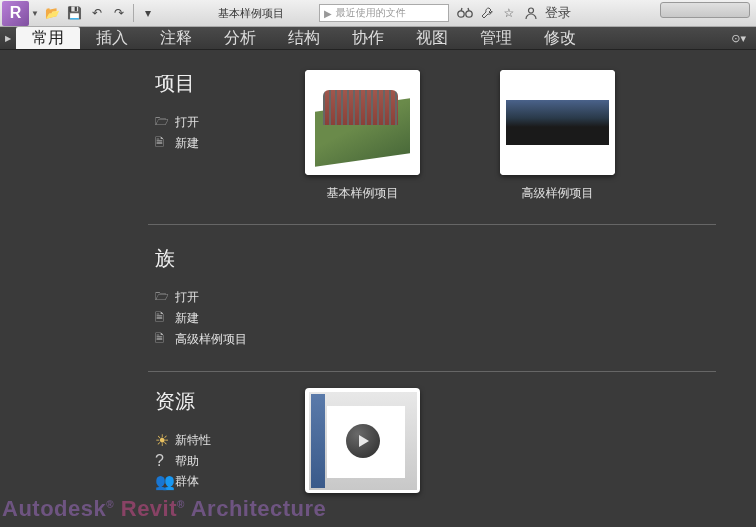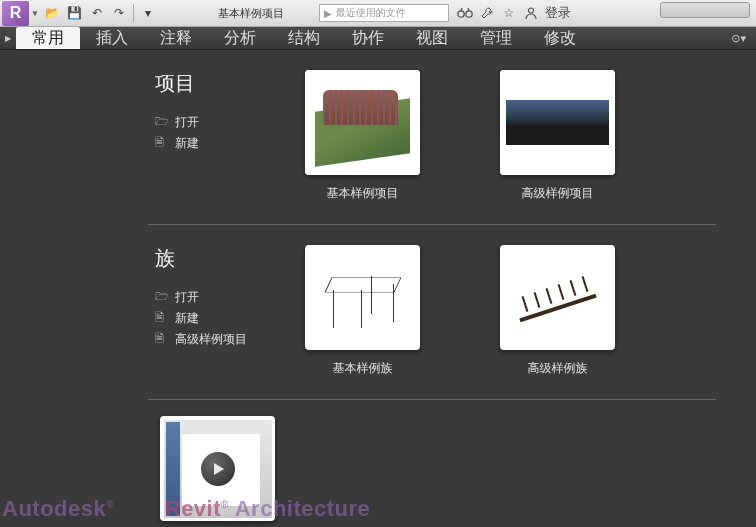--- a/index.html
+++ b/index.html
@@ -61,21 +61,21 @@
     .thumb-video { position:relative; width:108px; height:98px; background: linear-gradient(#e8e8e8,#c8c8c8); display:flex; align-items:center; justify-content:center; }
     .thumb-video::before { content:''; position:absolute; left:2px; top:2px; bottom:2px; width:14px; background: linear-gradient(#5a7aaa,#3a5a8a); }
     .thumb-video::after { content:''; position:absolute; left:18px; top:14px; right:12px; bottom:12px; background:#fff; }
     .play-btn { position:relative; z-index:2; width:34px; height:34px; border-radius:50%; background: radial-gradient(circle at 35% 30%, #6a6a6a, #2a2a2a); display:flex; align-items:center; justify-content:center; }
     .play-btn::after { content:''; border-left:10px solid #e8e8e8; border-top:6px solid transparent; border-bottom:6px solid transparent; margin-left:3px; }
     
     .res-icon { width:14px; color:#e8c060; }
     .res-icon.gray { color:#ccc; }
     
     .watermark { position:absolute; left:2px; bottom:5px; font-size: 22px; font-weight: 600; color: rgba(138,99,168,0.65); letter-spacing: 0.5px; }
-    .watermark .brand { color: rgba(170,70,120,0.7); margin-left: 44px; }
+    .watermark .brand { color: rgba(170,70,120,0.7); }
     .watermark sup { font-size: 10px; }
   </style>
 </head>
 <body>
 
 <div class="titlebar">
   <div class="app-icon">R</div>
   <div class="app-drop">▼</div>
   <div class="qat">
     <div class="qat-btn">📂</div>
@@ -175,51 +175,41 @@
         <div class="link-item">
           <span class="link-icon">🗎</span>
           <span class="link-text">新建</span>
         </div>
         <div class="link-item">
           <span class="link-icon">🗎</span>
           <span class="link-text">高级样例项目</span>
         </div>
       </div>
     </div>
-    <div class="cards">
-      <div class="card">
-        <div class="card-img">
-          <div class="thumb-table">
-              <div class="top"></div>
-              <div class="leg l1"></div>
-              <div class="leg l2"></div>
-              <div class="leg l3"></div>
-              <div class="leg l4"></div>
-            </div>
-        </div>
-        <div class="card-label">基本样例族</div>
-      </div>
-      <div class="card">
-        <div class="card-img">
-          <div class="thumb-truss">
-            <div class="tick" style="left:14px;top:28px;transform:rotate(-18deg)"></div>
-            <div class="tick" style="left:26px;top:24px;transform:rotate(-18deg)"></div>
-            <div class="tick" style="left:38px;top:20px;transform:rotate(-18deg)"></div>
-            <div class="tick" style="left:50px;top:16px;transform:rotate(-18deg)"></div>
-            <div class="tick" style="left:62px;top:12px;transform:rotate(-18deg)"></div>
-            <div class="tick" style="left:74px;top:8px;transform:rotate(-18deg)"></div>
-          </div>
-        </div>
-        <div class="card-label">高级样例族</div>
-      </div>
-    </div>
   </div>
   <div class="divider"></div>
 
   <div class="section" style="padding-top:16px;">
+    <div class="section-left">
+      <div class="section-title">资源</div>
+      <div class="section-links">
+        <div class="link-item">
+          <span class="res-icon">☀</span>
+          <span class="link-text">新特性</span>
+        </div>
+        <div class="link-item">
+          <span class="res-icon gray">?</span>
+          <span class="link-text">帮助</span>
+        </div>
+        <div class="link-item">
+          <span class="res-icon gray">👥</span>
+          <span class="link-text">群体</span>
+        </div>
+      </div>
+    </div>
     <div class="cards">
       <div class="card">
         <div class="card-img">
           <div class="thumb-video">
               <div class="play-btn"></div>
             </div>
         </div>
       </div>
     </div>
   </div>

